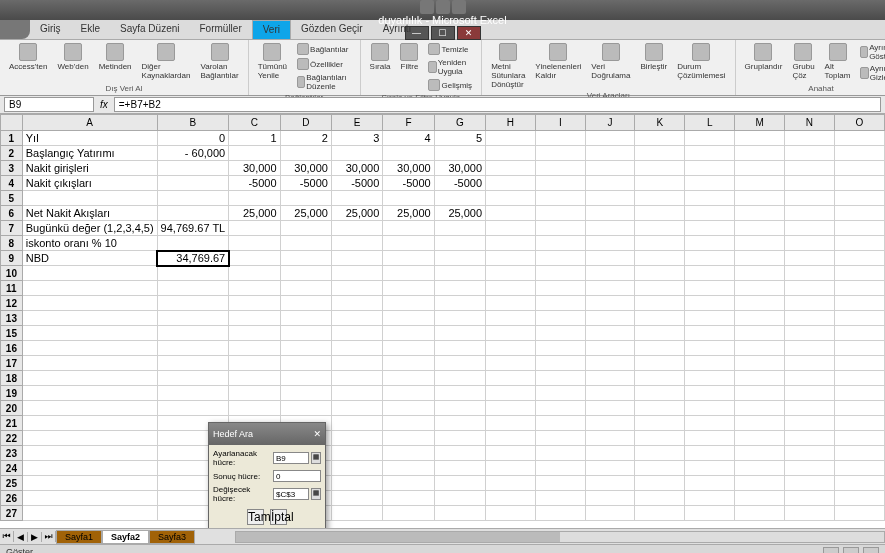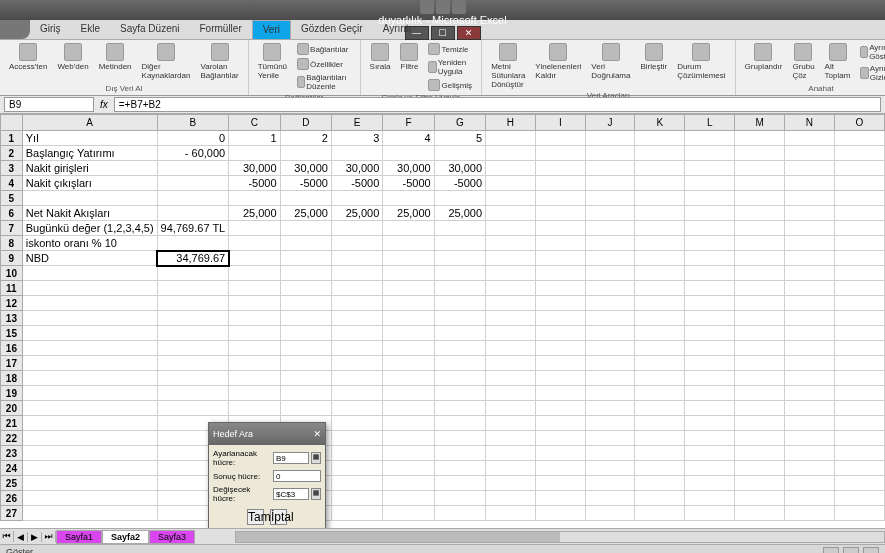--- a/index.html
+++ b/index.html
@@ -49,21 +49,21 @@
     .dialog .dlg-body { padding: 4px; }
     .dialog .row { display: flex; align-items: center; margin-bottom: 3px; gap: 2px; }
     .dialog .row label { width: 58px; font-size: 8px; }
     .dialog .row input { flex: 1; width: 32px; height: 12px; font-size: 8px; border: 1px solid #888; padding: 0 2px; }
     .dialog .row .ref { width: 10px; height: 12px; background: #ddd; border: 1px solid #888; font-size: 7px; text-align: center; cursor: pointer; }
     .dialog .btns { display: flex; justify-content: center; gap: 6px; padding: 3px 0 2px; }
     .dialog .btns button { width: 17px; height: 16px; font-size: 12px; background: #eee; border: 1px solid #888; cursor: pointer; }
     
     .sheettabs { height: 16px; background: #e0e0e0; border-top: 1px solid #aaa; display: flex; align-items: center; font-size: 9px; }
     .sheettabs .navbtn { width: 14px; text-align: center; border-right: 1px solid #aaa; cursor: pointer; }
-    .sheettabs .stab { padding: 1px 8px; background: #d946ef; border: 1px solid #aaa; cursor: pointer; }
+    .sheettabs .stab { padding: 1px 8px; background: #a16207; border: 1px solid #aaa; cursor: pointer; }
     .sheettabs .stab.active { background: #fff; font-weight: bold; }
     .sheettabs .scroll-track { flex: 1; margin-left: 40px; height: 12px; background: #ddd; border: 1px solid #aaa; position: relative; }
     .sheettabs .scroll-thumb { position: absolute; left: 0; width: 50%; height: 100%; background: #bbb; }
     
     .statusbar { height: 15px; background: #d8d8d8; border-top: 1px solid #aaa; display: flex; align-items: center; padding: 0 6px; font-size: 9px; color: #333; justify-content: space-between; }
     .statusbar .zoom { display: flex; gap: 4px; align-items: center; }
     .statusbar .viewbtn { width: 16px; height: 11px; background: #ccc; border: 1px solid #999; }
   </style>
 </head>
 <body>

